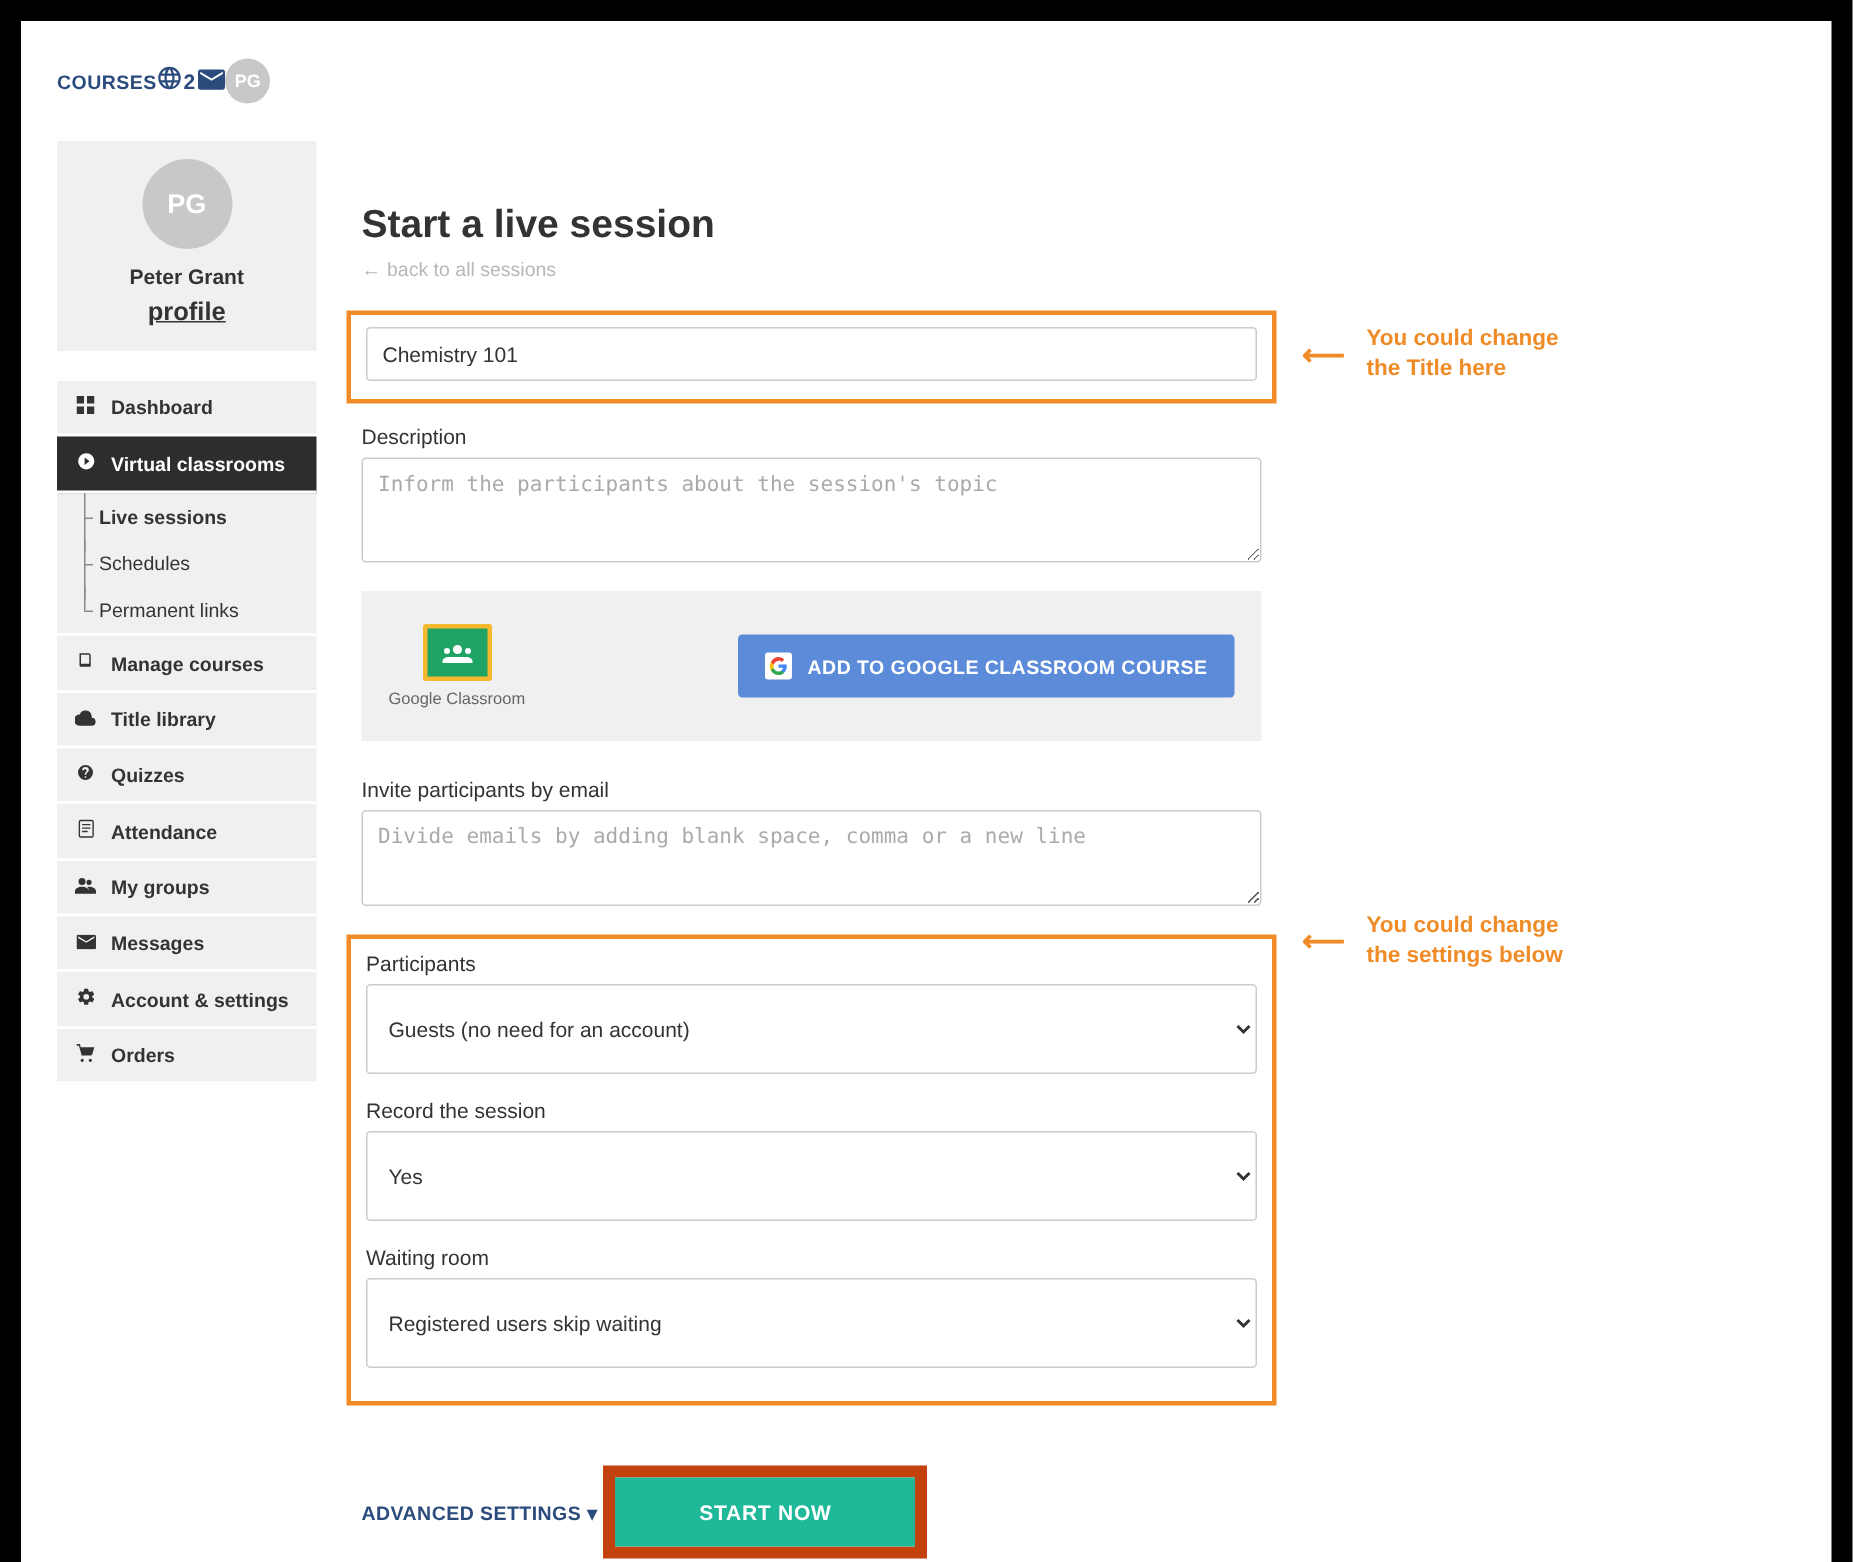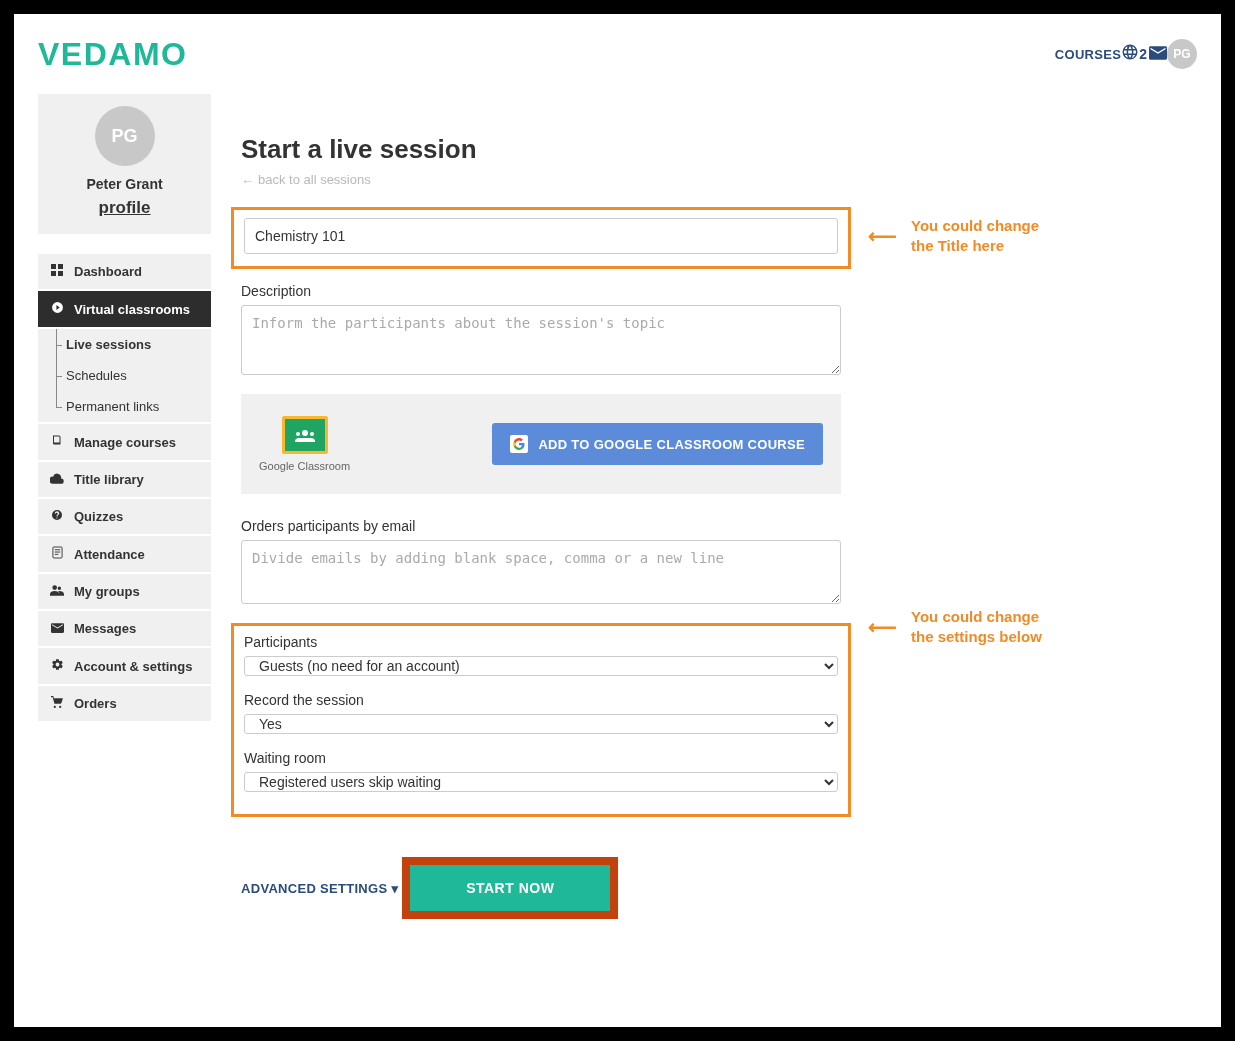--- a/index.html
+++ b/index.html
@@ -35,21 +35,21 @@
     .main { flex: 1; max-width: 600px; position: relative; }
     .page-title { font-size: 26px; font-weight: 700; color: #333; margin-top: 40px; margin-bottom: 6px; }
     .back-link { color: #b8b8b8; font-size: 13px; cursor: pointer; display: inline-flex; align-items: center; gap: 4px; }
 
     .form-section { margin-top: 20px; }
     .highlight-box { border: 3px solid #f08c28; padding: 8px 10px 12px 10px; margin-left: -10px; margin-right: -10px; position: relative; }
     .form-label { font-size: 14px; color: #333; margin-bottom: 6px; }
     .form-input { width: 100%; border: 1px solid #ccc; border-radius: 3px; padding: 9px 10px; font-size: 14px; color: #333; }
     .form-textarea { width: 100%; border: 1px solid #ccc; border-radius: 3px; padding: 9px 10px; font-size: 14px; color: #333; resize: both; min-height: 70px; }
     .form-textarea::placeholder, .form-input::placeholder { color: #aaa; }
-    .form-select { width: 100%; border: 1px solid #ccc; border-radius: 3px; padding: 0 10px; font-size: 14px; color: #333; background: #fff; appearance: auto; }
+    .form-select { width: 100%; border: 1px solid #ccc; border-radius: 3px; padding: 20px 10px; font-size: 14px; color: #333; background: #fff; appearance: auto; }
     .form-group { margin-bottom: 16px; }
 
     .gc-panel { background: #f0f0f0; padding: 22px 18px; display: flex; align-items: center; justify-content: space-between; margin-top: 14px; }
     .gc-left { text-align: center; }
     .gc-icon { width: 46px; height: 38px; background: #1fa463; border: 3px solid #f5b82e; border-radius: 2px; margin: 0 auto 6px; display: flex; align-items: center; justify-content: center; color: #fff; font-size: 20px; }
     .gc-caption { font-size: 11px; color: #666; }
     .gc-btn { background: #5b8bd9; color: #fff; border: none; border-radius: 3px; padding: 12px 18px; font-weight: 700; font-size: 13px; cursor: pointer; display: inline-flex; align-items: center; gap: 10px; letter-spacing: 0.3px; }
     .gc-g { background: #fff; width: 18px; height: 18px; border-radius: 2px; display: inline-flex; align-items: center; justify-content: center; font-weight: 900; font-family: Arial; }
 
     .adv-link { color: #2a4b7c; font-weight: 700; font-size: 13px; cursor: pointer; display: inline-flex; align-items: center; gap: 4px; margin-top: 20px; letter-spacing: 0.3px; }
@@ -57,21 +57,20 @@
     .start-btn { background: #1fb99a; color: #fff; border: none; padding: 15px 56px; font-weight: 700; font-size: 14px; cursor: pointer; letter-spacing: 0.5px; }
 
     .anno { position: absolute; color: #f08c28; font-weight: 700; font-size: 15px; line-height: 1.3; white-space: nowrap; }
     .anno-arrow { position: absolute; color: #f08c28; font-size: 20px; font-weight: 700; }
   </style>
 </head>
 <body>
 
 <div class="app">
   <div class="topbar">
-    <div class="logo">VEDAMO</div>
     <div class="top-right">
       <span class="top-link">COURSES</span>
       <span class="top-icon">
         <svg width="18" height="18" viewBox="0 0 24 24" fill="currentColor">
             <path d="M12 2a10 10 0 100 20 10 10 0 000-20zm6.9 6h-2.95a15.7 15.7 0 00-1.38-3.56A8.03 8.03 0 0118.9 8zM12 4c.83 1.2 1.48 2.53 1.91 4h-3.82A13.3 13.3 0 0112 4zM4.26 14a8.2 8.2 0 010-4h3.38a16.6 16.6 0 000 4H4.26zm.82 2h2.95a15.7 15.7 0 001.38 3.56A8.03 8.03 0 015.08 16zm2.95-8H5.08a8.03 8.03 0 013.49-3.56A15.7 15.7 0 008.03 8zM12 20c-.83-1.2-1.48-2.53-1.91-4h3.82A13.3 13.3 0 0112 20zm2.34-6H9.66a14.7 14.7 0 010-4h4.68a14.7 14.7 0 010 4zm.23 5.56A15.7 15.7 0 0015.95 16h2.95a8.03 8.03 0 01-3.33 3.56zM16.36 14a16.6 16.6 0 000-4h3.38a8.2 8.2 0 010 4h-3.38z"></path>
           </svg>
       </span>
       <span class="notif">
         <span>2</span>
         <span>
@@ -231,21 +230,21 @@
                   <path fill="#34A853" d="M12 24c3.1 0 5.7-1 7.6-2.8l-3.7-2.9c-1 .7-2.4 1.1-3.9 1.1-3 0-5.5-2-6.4-4.8H1.8v3C3.7 21.3 7.6 24 12 24z"></path>
                   <path fill="#FBBC04" d="M5.6 14.6a7.2 7.2 0 010-4.6V7H1.8a12 12 0 000 10.8l3.8-3.1z"></path>
                   <path fill="#EA4335" d="M12 4.8c1.7 0 3.2.6 4.4 1.7l3.3-3.3C17.7 1.2 15.1 0 12 0 7.6 0 3.7 2.7 1.8 7l3.8 3c.9-2.8 3.4-4.8 6.4-4.8z"></path>
                 </svg>
             </span>
             <span>ADD TO GOOGLE CLASSROOM COURSE</span>
           </button>
         </div>
 
         <div class="form-group" style="margin-top:24px;">
-          <div class="form-label">Orders participants by email</div>
+          <div class="form-label">Invite participants by email</div>
           <textarea class="form-textarea" style="min-height: 64px;" placeholder="Divide emails by adding blank space, comma or a new line"></textarea>
         </div>
 
         <div class="highlight-box" style="padding-bottom:22px;">
           <div class="form-group">
             <div class="form-label">Participants</div>
             <select class="form-select">
               <option>Guests (no need for an account)</option>
             </select>
           </div>

